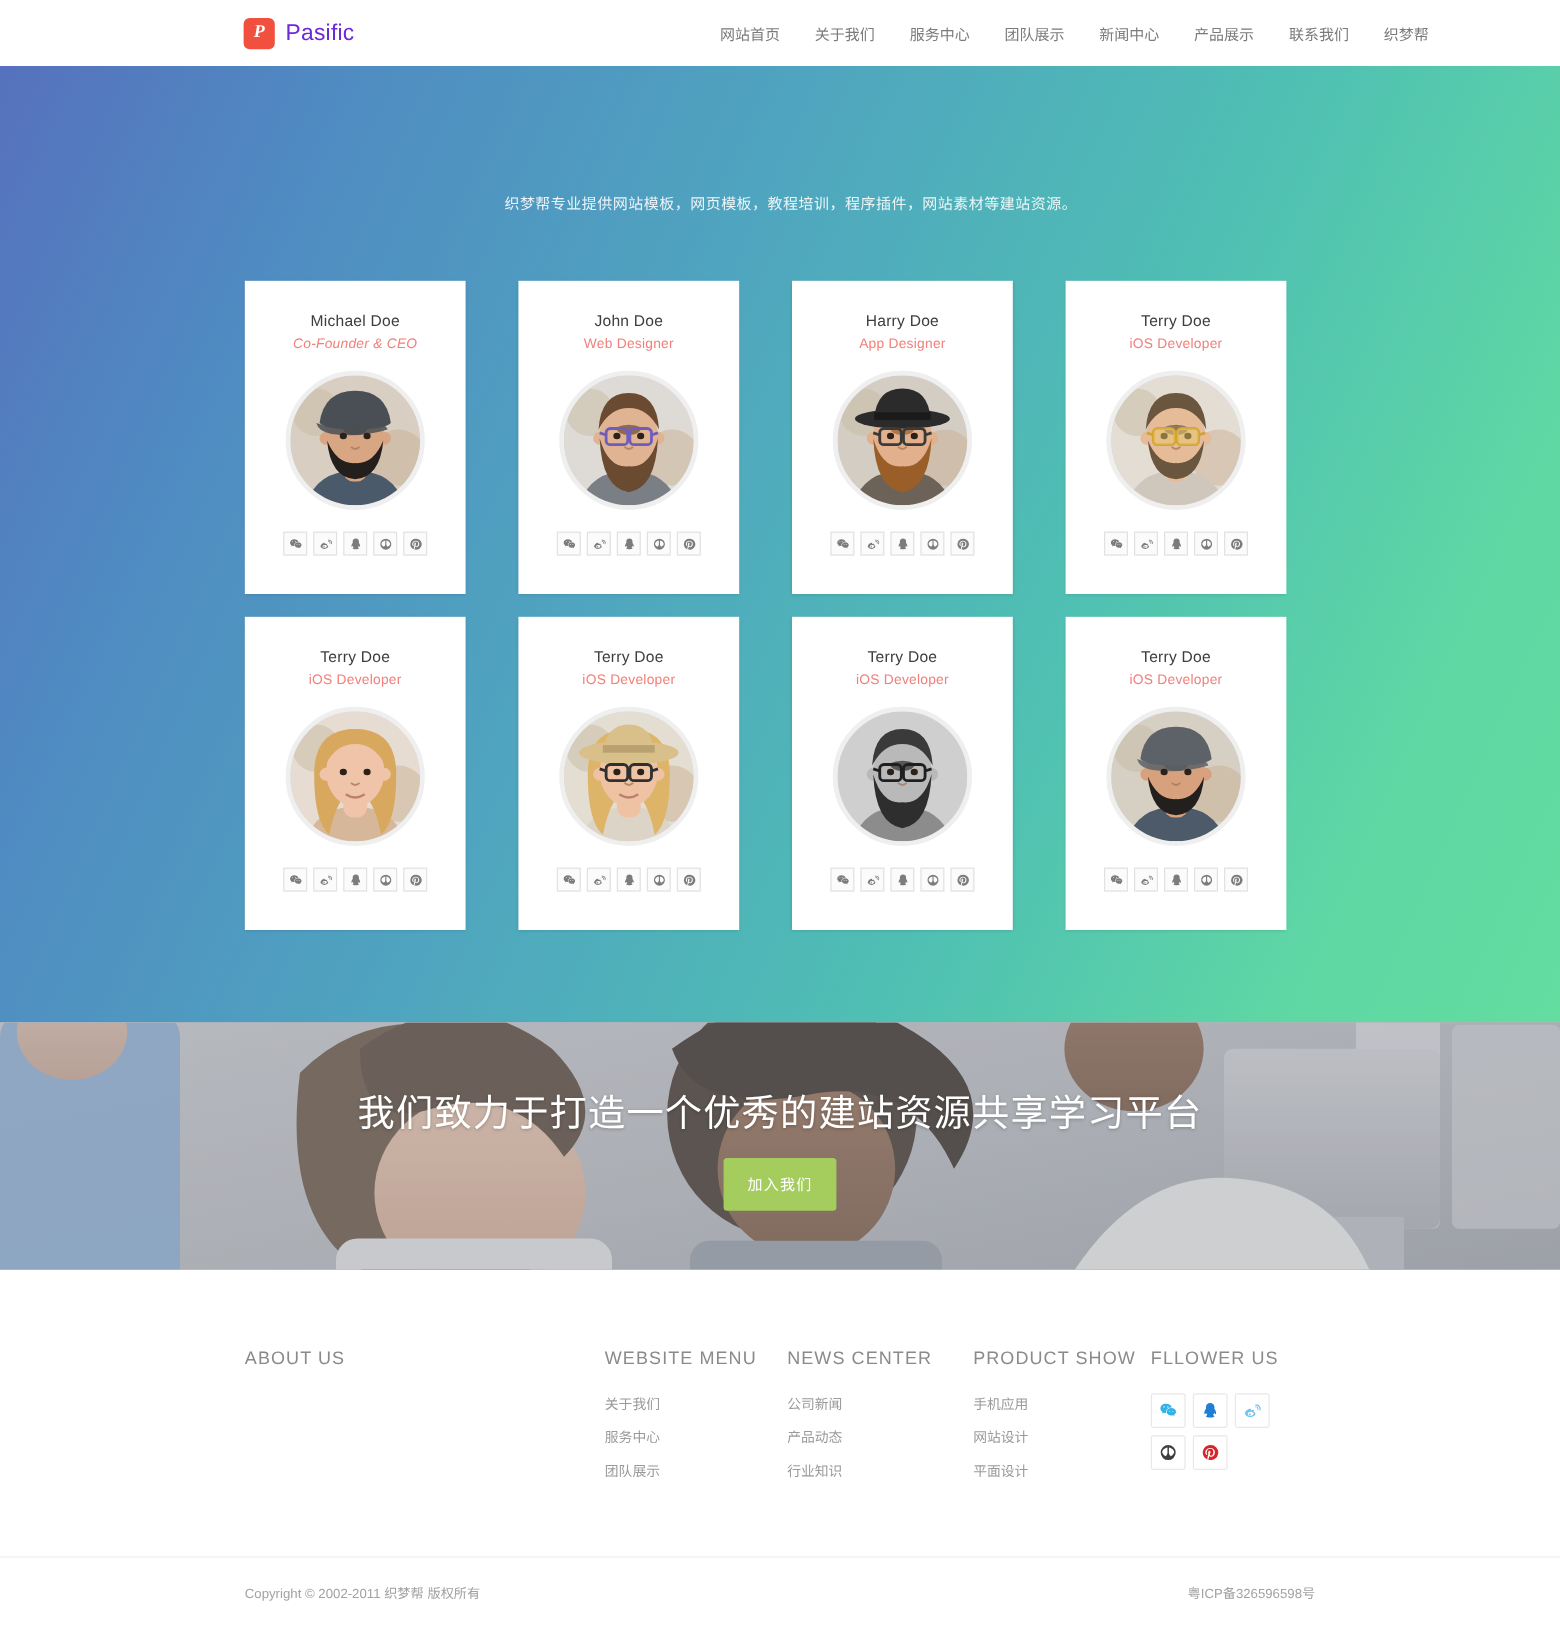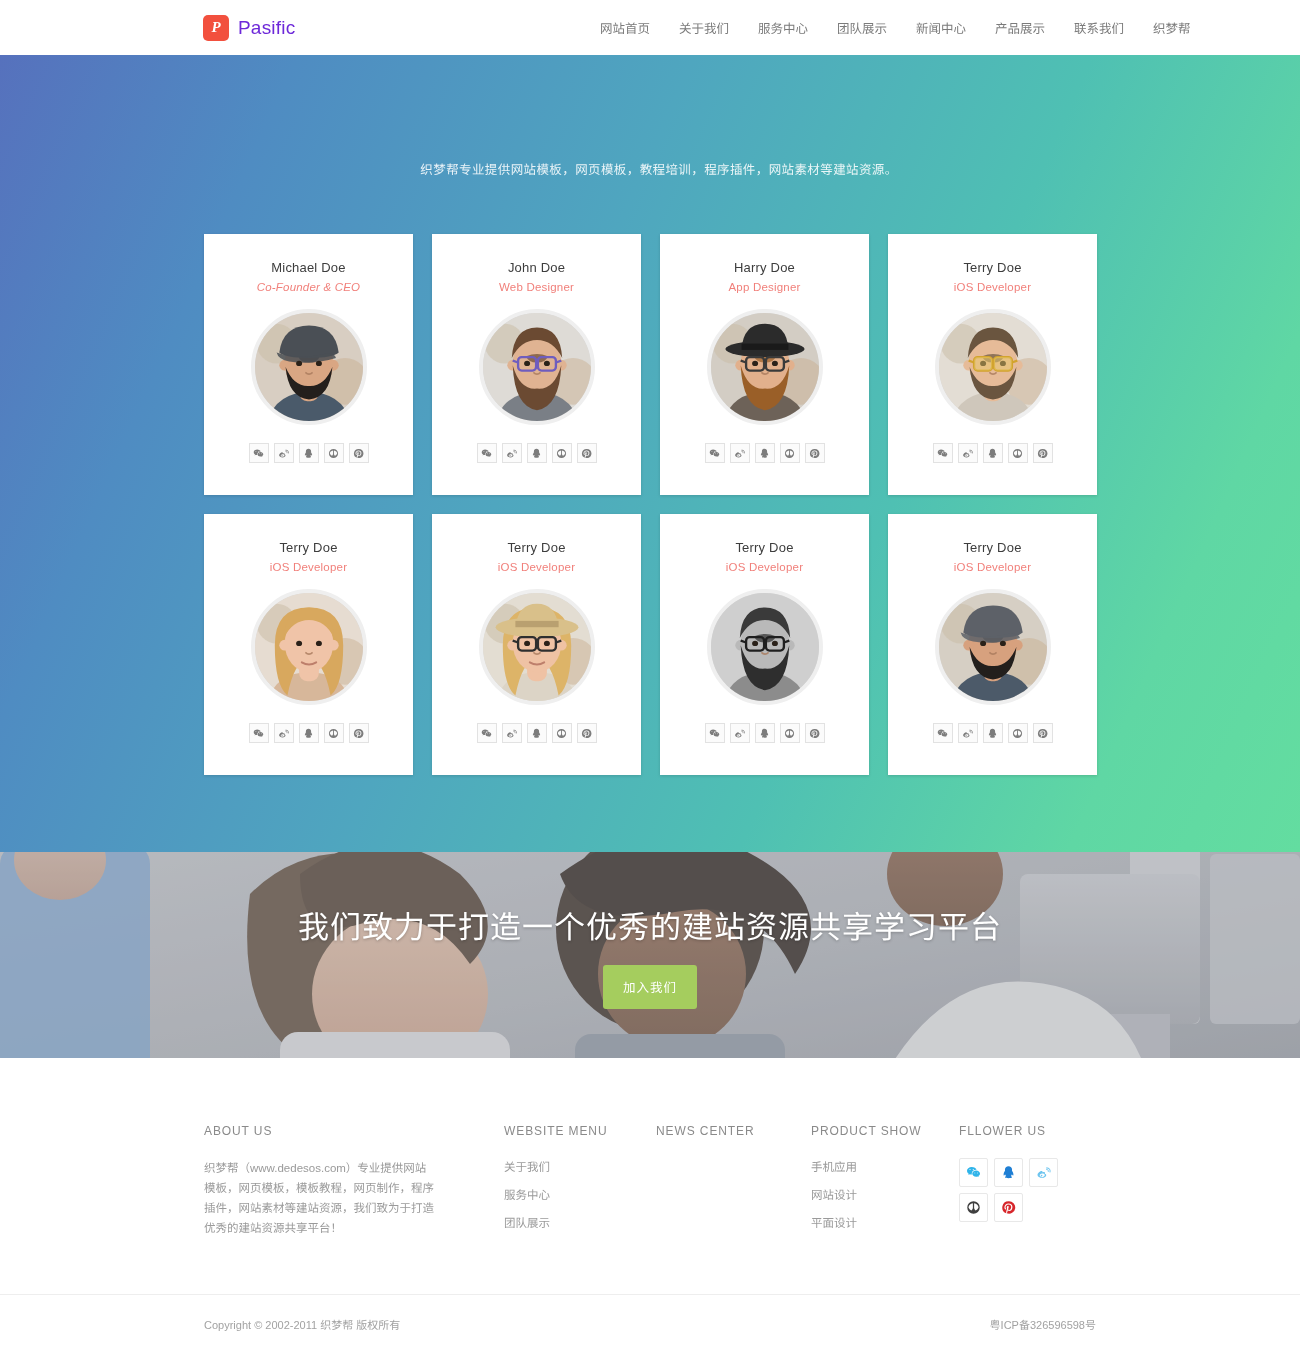--- a/index.html
+++ b/index.html
@@ -90,21 +90,21 @@
   }
 
   .team-grid {
     width: 892px;
     margin: 56px auto 0;
     display: grid;
     grid-template-columns: repeat(4, 209px);
     grid-gap: 19px 19px;
   }
   .team-card {
-    width: 209px;
+    width: 184px;
     height: 261px;
     background: #ffffff;
     box-shadow: 0 1px 3px rgba(0,0,0,.14);
     display: flex;
     flex-direction: column;
     align-items: center;
     padding-top: 26px;
   }
   .member-name {
     font-size: 13px;
@@ -200,21 +200,21 @@
     margin: 0 auto;
     display: flex;
   }
   .fcol-about { width: 300px; }
   .fcol-menu { width: 152px; }
   .fcol-news { width: 155px; }
   .fcol-product { width: 148px; }
   .fcol-follow { width: 137px; }
 
   .fcol-title {
-    font-size: 12px;
+    font-size: 15px;
     color: #8a8a8a;
     letter-spacing: .9px;
     margin-bottom: 20px;
   }
   .fcol-body {
     font-size: 11.5px;
     color: #9a9a9a;
     line-height: 20px;
     width: 230px;
   }
@@ -789,32 +789,36 @@
   <div class="cta-inner">
     <h2 class="cta-title">我们致力于打造一个优秀的建站资源共享学习平台</h2>
     <button class="cta-button">加入我们</button>
   </div>
 </section>
 
 <footer class="site-footer">
   <div class="footer-grid">
     <div class="fcol-about">
       <div class="fcol-title">ABOUT US</div>
-      <div class="fcol-body">织梦帮（www.dedesos.com）专业提供网站模板，网页模板，模板教程，网页制作，程序插件，网站素材等建站资源，我们致为于打造优秀的建站资源共享平台！</div>
     </div>
     <div class="fcol-menu">
       <div class="fcol-title">WEBSITE MENU</div>
       <div id="footer-menu-links">
           <a class="flink" href="#">关于我们</a>
           <a class="flink" href="#">服务中心</a>
           <a class="flink" href="#">团队展示</a>
         </div>
     </div>
     <div class="fcol-news">
       <div class="fcol-title">NEWS CENTER</div>
+      <div id="footer-news-links">
+          <a class="flink" href="#">公司新闻</a>
+          <a class="flink" href="#">产品动态</a>
+          <a class="flink" href="#">行业知识</a>
+        </div>
     </div>
     <div class="fcol-product">
       <div class="fcol-title">PRODUCT SHOW</div>
       <div id="footer-product-links">
           <a class="flink" href="#">手机应用</a>
           <a class="flink" href="#">网站设计</a>
           <a class="flink" href="#">平面设计</a>
         </div>
     </div>
     <div class="fcol-follow">

